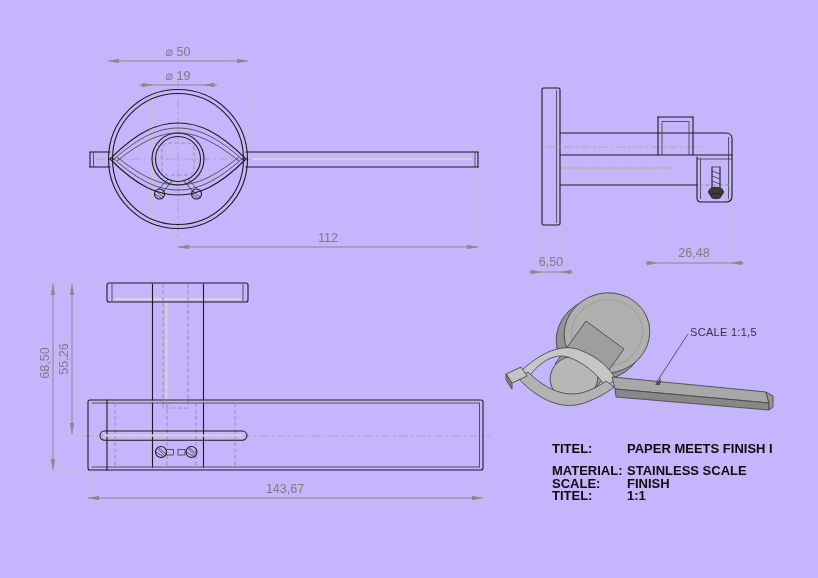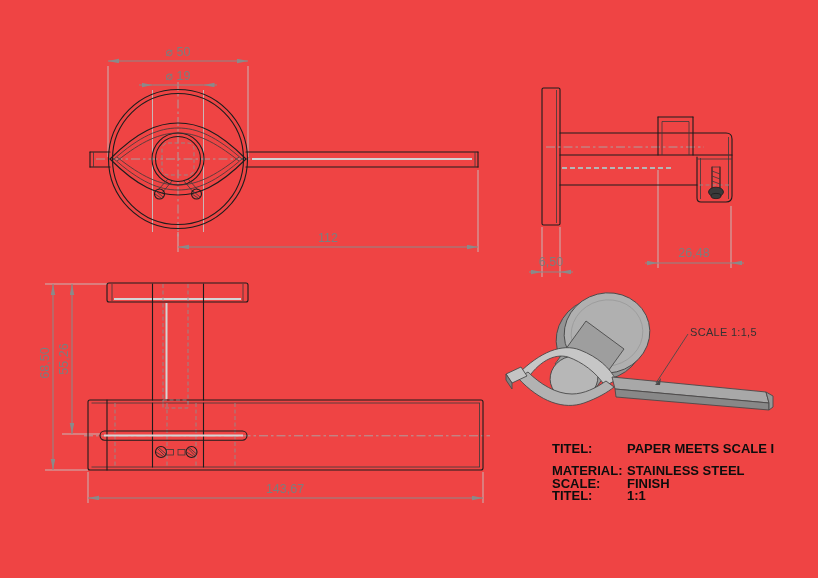--- a/index.html
+++ b/index.html
@@ -1,16 +1,16 @@
 <!DOCTYPE html>
 <html><head>
 <meta charset="utf-8">
 <style>
   html,body{margin:0;padding:0;background:#fff;}
-  #sheet{position:relative;width:818px;height:578px;background:#ef4444;overflow:hidden;
+  #sheet{position:relative;width:818px;height:578px;background:#c4b5fd;overflow:hidden;
          font-family:"Liberation Sans",sans-serif;}
   svg{position:absolute;left:0;top:0;}
   
   .ml{stroke:#1d1d1d;stroke-width:1.1;fill:none;stroke-linecap:round;}
   .mlt{stroke:#3a3a3a;stroke-width:0.8;fill:none;}
   .gl{stroke:#c4c4c4;stroke-width:0.9;fill:none;}
   .cl{stroke:#a8a8a8;stroke-width:0.9;fill:none;stroke-dasharray:9 3 2.5 3;}
   .hl{stroke:#8f8f8f;stroke-width:0.9;fill:none;stroke-dasharray:4 2.5;}
   .hlg{stroke:#b5b5b5;stroke-width:2;fill:none;stroke-dasharray:5 3;}
   .dim{stroke:#8a8a8a;stroke-width:1;fill:none;}
@@ -281,25 +281,25 @@
       <line x1="688" y1="334" x2="656" y2="383" stroke="#4a4a4a" stroke-width="0.9"></line>
       <polygon points="655,385 661,378 660,385" fill="#4a4a4a"></polygon>
       <text class="isotxt" x="690" y="336" text-anchor="start">SCALE 1:1,5</text>
     </g>
   </g>
 </svg>
 
 <div class="titleblock">
   <div class="tb-row main">
     <span class="tb-label">TITEL:</span>
-    <span class="tb-value">PAPER MEETS SCALE I</span>
+    <span class="tb-value">PAPER MEETS FINISH I</span>
   </div>
   <div class="tb-row sub">
     <span class="tb-label">MATERIAL:</span>
-    <span class="tb-value">STAINLESS STEEL</span>
+    <span class="tb-value">STAINLESS SCALE</span>
   </div>
   <div class="tb-row sub">
     <span class="tb-label">SCALE:</span>
     <span class="tb-value">FINISH</span>
   </div>
   <div class="tb-row sub">
     <span class="tb-label">TITEL:</span>
     <span class="tb-value">1:1</span>
   </div>
 </div>

